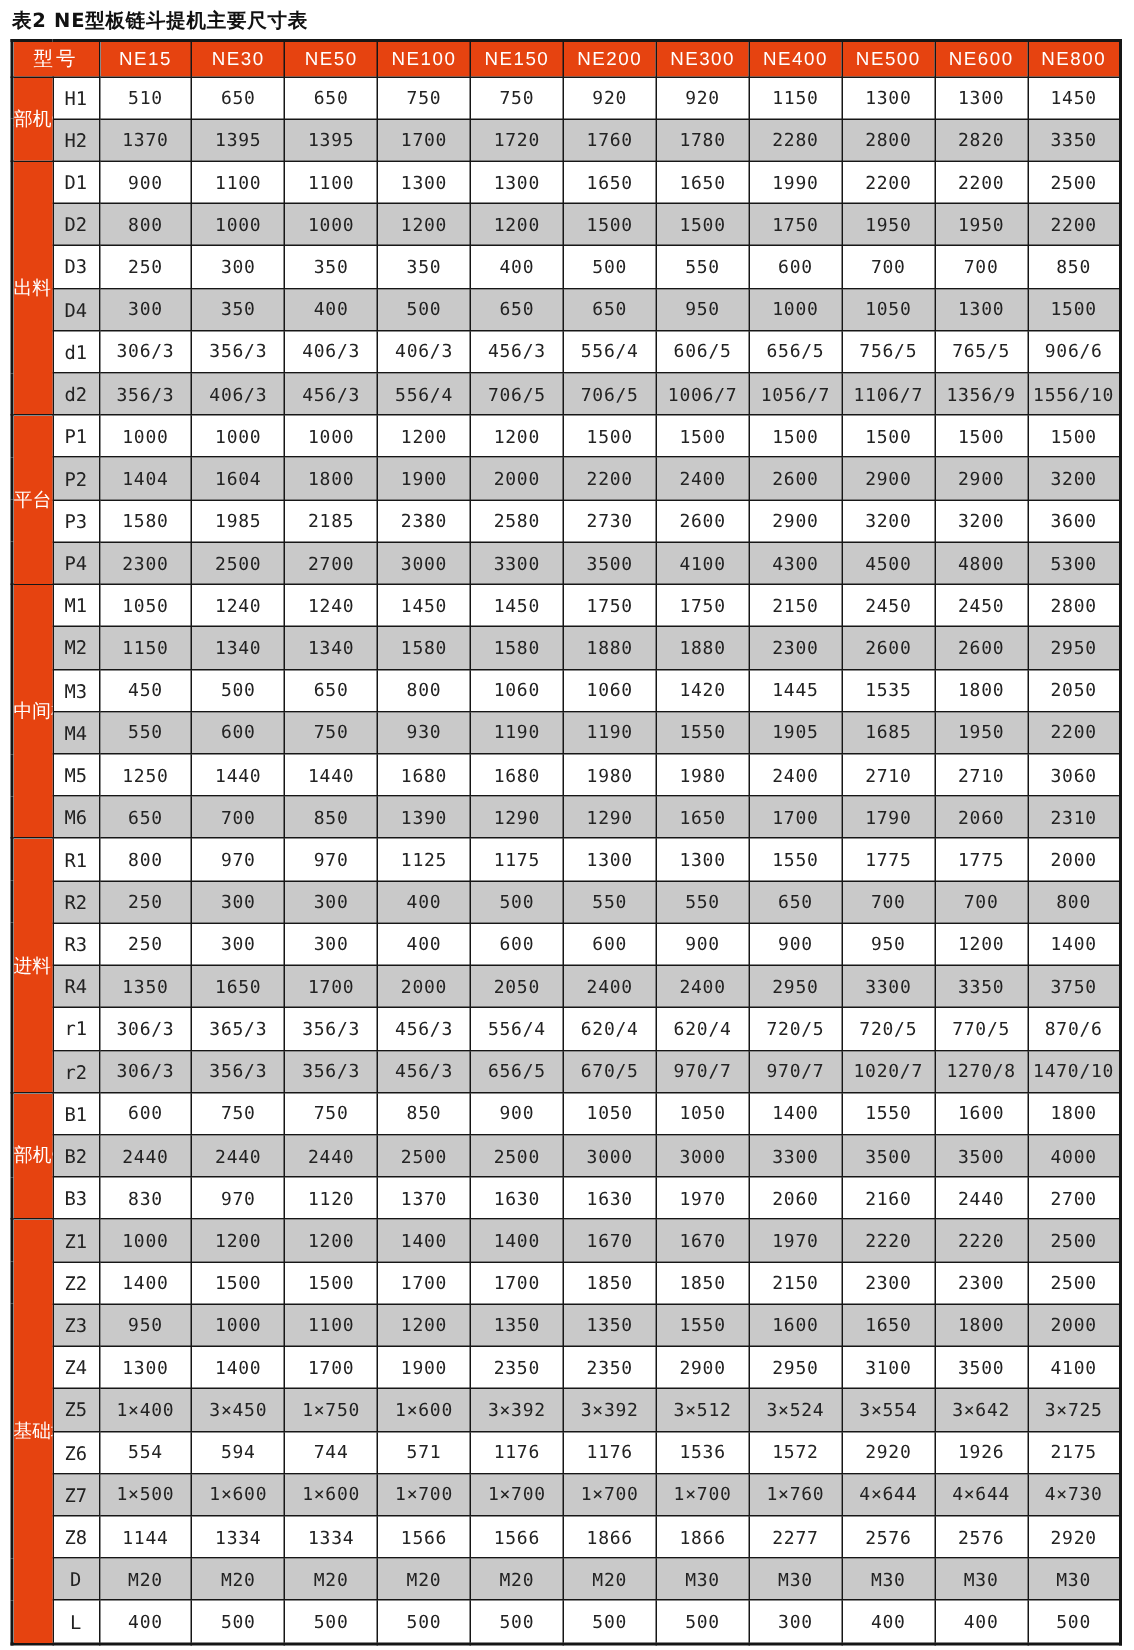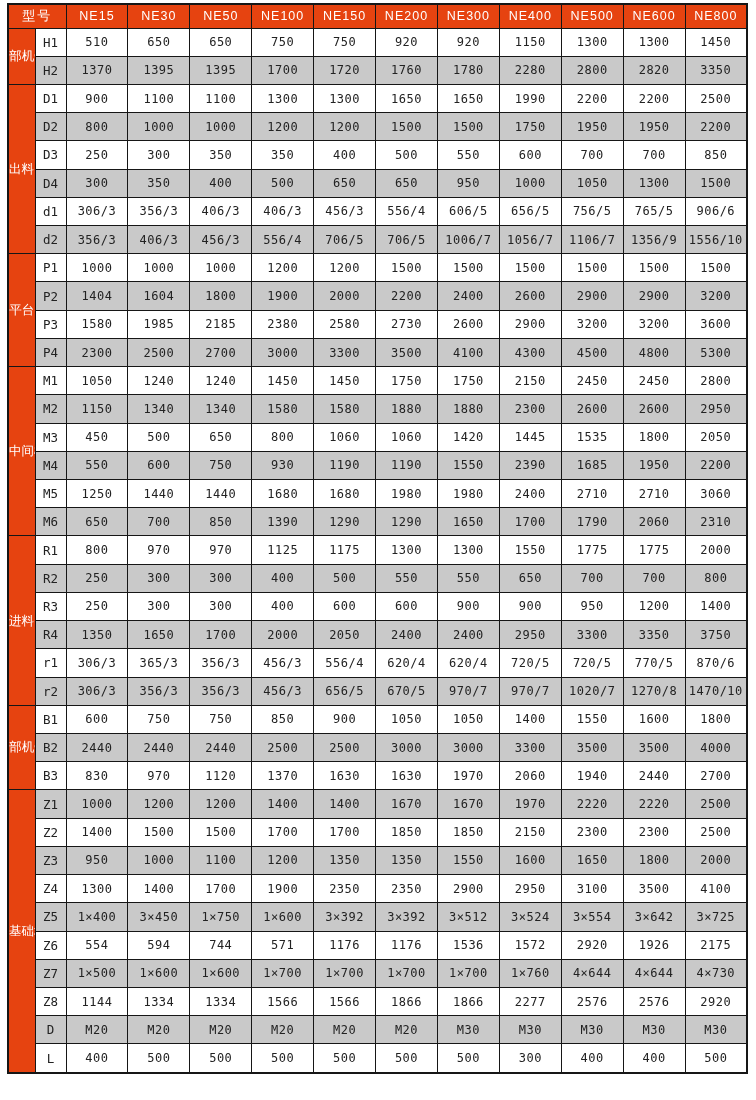--- a/index.html
+++ b/index.html
@@ -56,20 +56,21 @@
   td.val{
     font-size:12px;letter-spacing:.5px;
     font-family:"DejaVu Sans Mono",monospace;
   }
   tr.alt td.rowlabel,tr.alt td.val{background:var(--row-alt);}
 </style>
 </head>
 <body>
 
 <div class="page">
+  <div class="title">表2 NE型板链斗提机主要尺寸表</div>
   <table class="dim-table">
     <colgroup>
       <col style="width:27px">
         <col style="width:31px">
     <col>
         <col>
         <col>
         <col>
         <col>
         <col>
@@ -335,21 +336,21 @@
         </tr>
         <tr class="alt">
           <td class="rowlabel">M4</td>
           <td class="val">550</td>
           <td class="val">600</td>
           <td class="val">750</td>
           <td class="val">930</td>
           <td class="val">1190</td>
           <td class="val">1190</td>
           <td class="val">1550</td>
-          <td class="val">2390</td>
+          <td class="val">1905</td>
           <td class="val">1685</td>
           <td class="val">1950</td>
           <td class="val">2200</td>
         </tr>
         <tr>
           <td class="rowlabel">M5</td>
           <td class="val">1250</td>
           <td class="val">1440</td>
           <td class="val">1440</td>
           <td class="val">1680</td>
@@ -503,21 +504,21 @@
         <tr>
           <td class="rowlabel">B3</td>
           <td class="val">830</td>
           <td class="val">970</td>
           <td class="val">1120</td>
           <td class="val">1370</td>
           <td class="val">1630</td>
           <td class="val">1630</td>
           <td class="val">1970</td>
           <td class="val">2060</td>
-          <td class="val">1940</td>
+          <td class="val">2160</td>
           <td class="val">2440</td>
           <td class="val">2700</td>
         </tr>
         <tr class="alt">
           <td class="group" rowspan="10">
             <div class="group-flex">
               <div>基</div>
               <div>础</div>
               <div>坑</div>
               <div>及</div>

